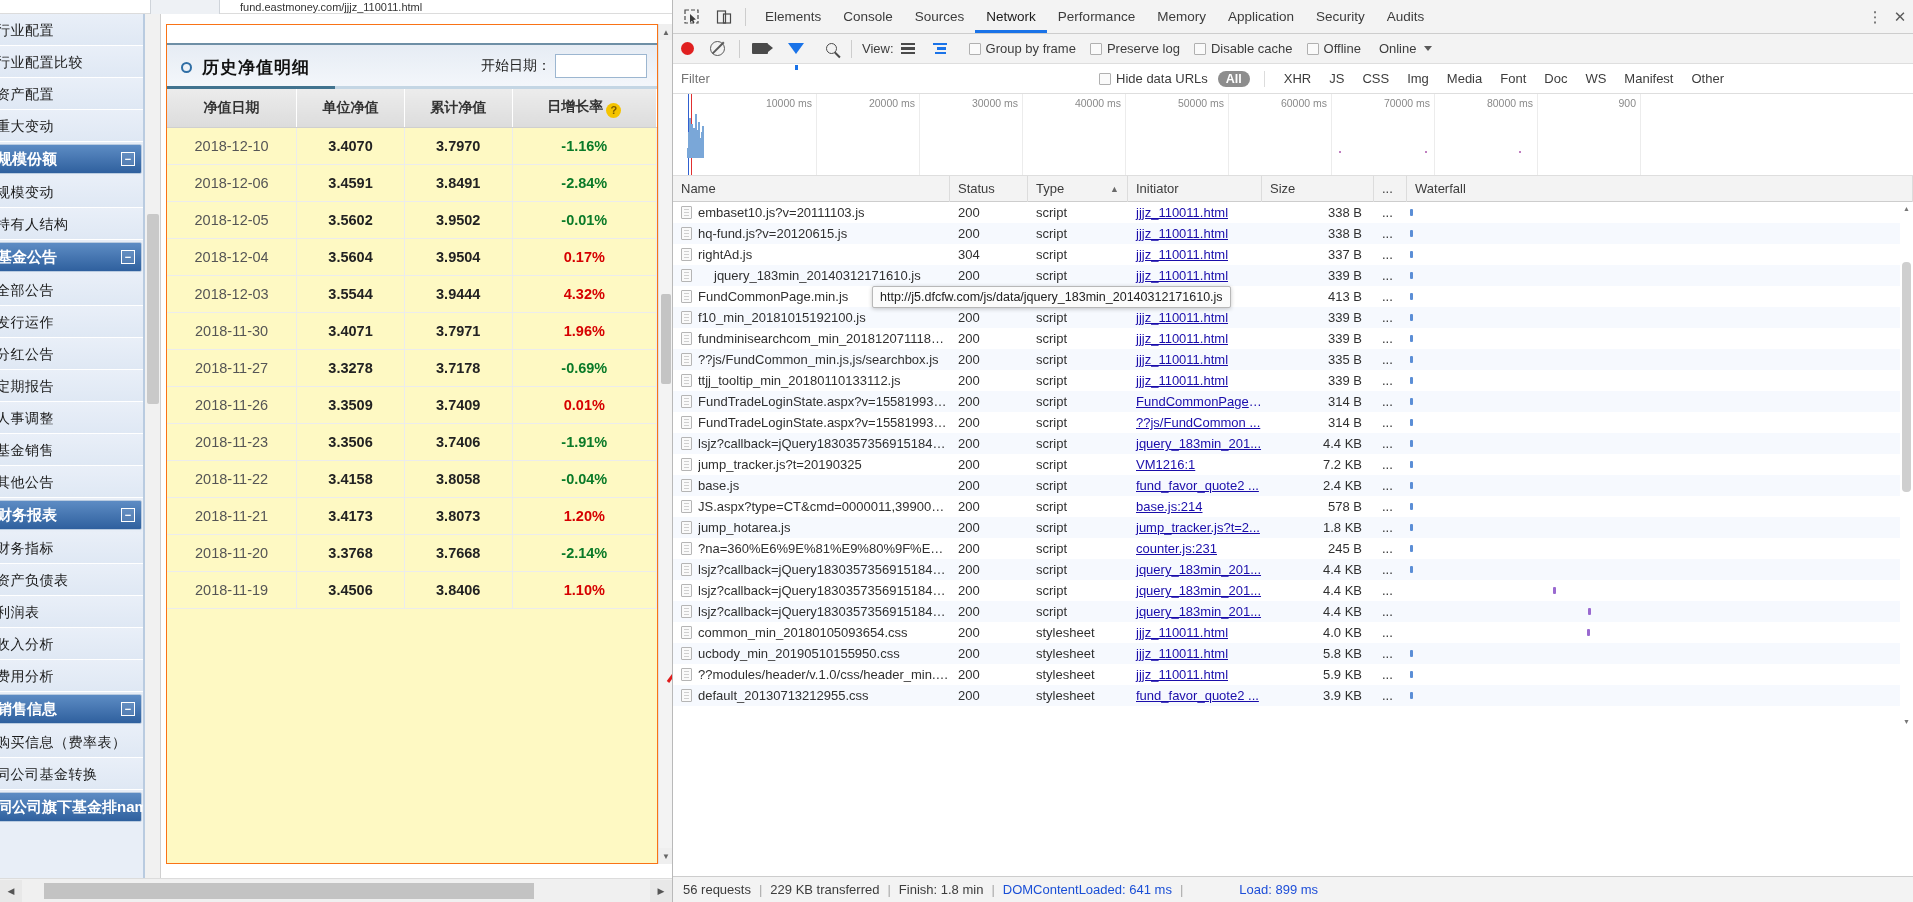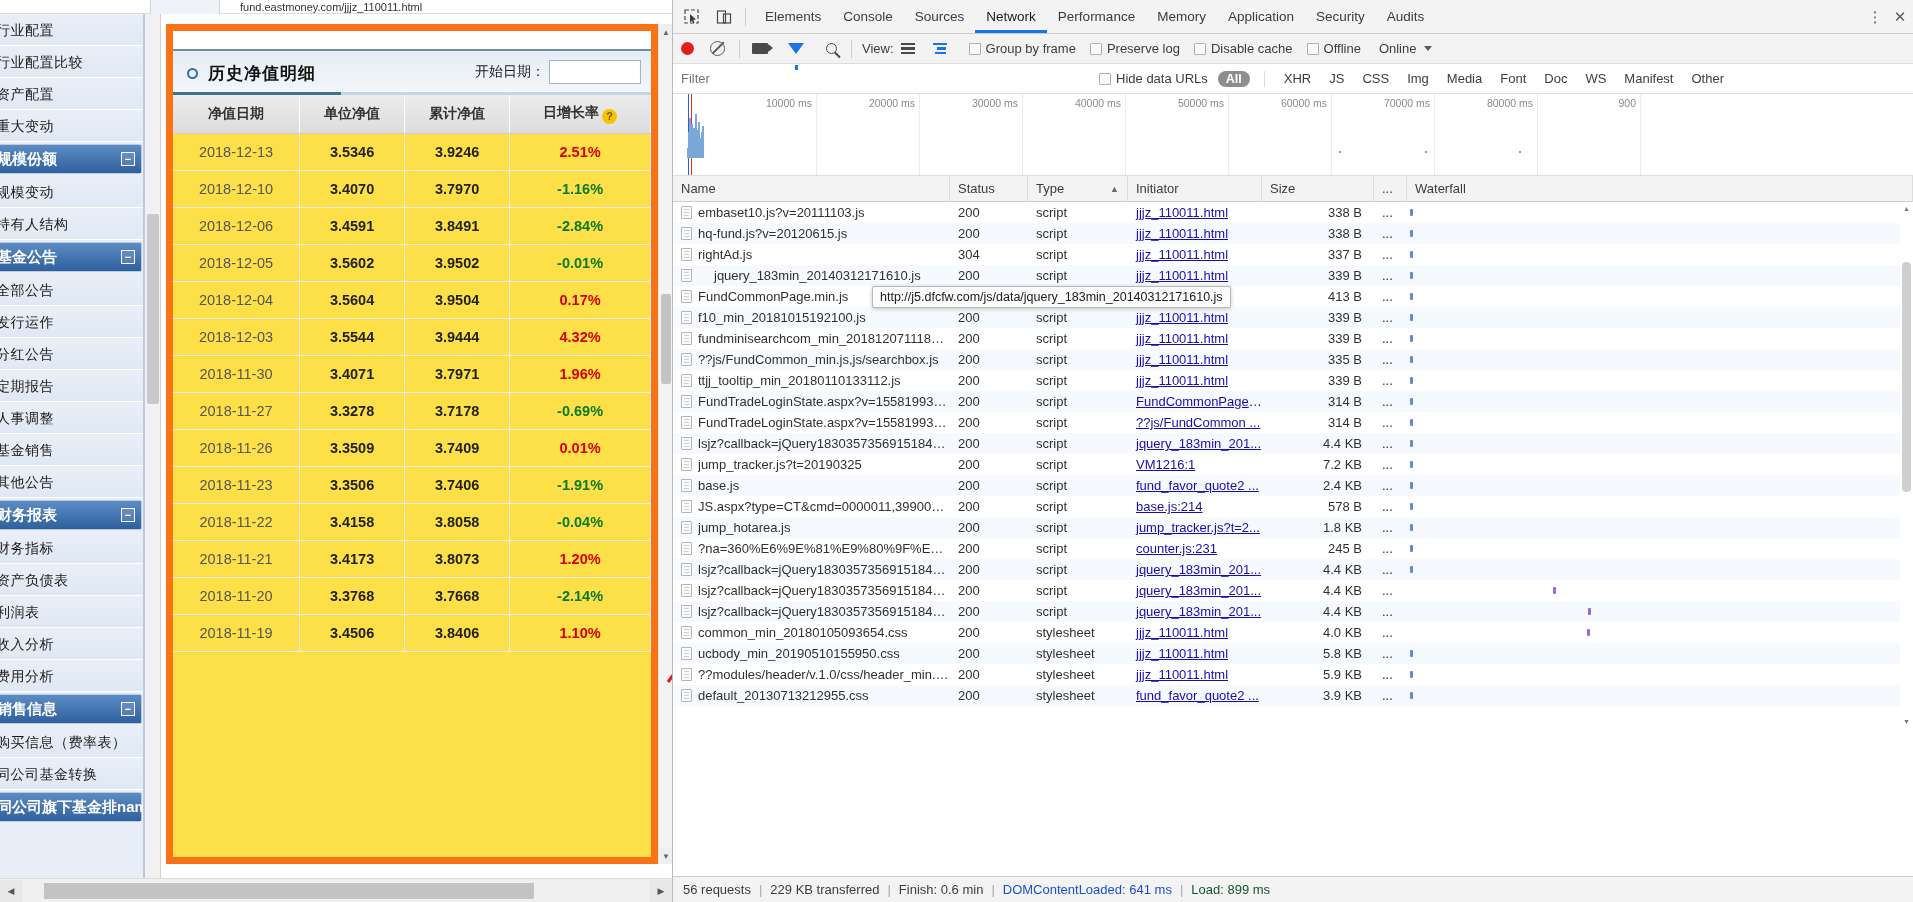--- a/index.html
+++ b/index.html
@@ -65,21 +65,21 @@
     background:#f1f1f1; border-right:1px solid #d0d0d0;
   }
   .page-vscroll .thumb{
     position:absolute; left:2px; top:200px; width:12px; height:190px;
     background:#c9c9c9; border-radius:2px;
   }
 
   
   #card{
     position:absolute; left:166px; top:24px; right:14px; bottom:38px;
-    background:#fde047; border:7px solid #f97316; overflow:hidden;
+    background:#fef9c3; border:1px solid #f97316; overflow:hidden;
   }
   .card-top{
     position:relative; height:20px; background:#fff;
     border-bottom:2px solid #6e8fa6;
   }
   .card-head{
     position:relative; height:44px;
     background:linear-gradient(#e6ecf4,#f4f7fb);
     display:flex; align-items:center;
   }
@@ -289,21 +289,21 @@
   .net-vscroll .up,.net-vscroll .dn{position:absolute;left:0;width:13px;height:13px;display:flex;align-items:center;justify-content:center;font-size:7px;color:#777;}
   .net-vscroll .up{top:0;} .net-vscroll .dn{bottom:0;}
 
   .dt-status{
     position:absolute;left:0;bottom:0;width:1241px;height:26px;
     background:#f3f3f3;border-top:1px solid #cdcdcd;
     display:flex;align-items:center;font-size:13px;color:#3c3c3c;padding-left:10px;
   }
   .st-sep{margin:0 8px;color:#a8a8a8;}
   .st-blue{color:#1a4fd6;}
-  .st-red{color:#14532d;}
+  .st-red{color:#1d4ed8;margin-left:48px;}
 </style>
 </head>
 <body>
 
 <div id="root">
 
   <div id="page">
 
     <div class="chrome-strip">
       <div class="tabbit"></div>
@@ -382,26 +382,20 @@
           <tr>
             <th>净值日期</th>
             <th>单位净值</th>
             <th>累计净值</th>
             <th>
               <span>日增长率</span><span class="qmark">?</span>
             </th>
           </tr>
         </thead>
         <tbody id="netvalue-body">
-            <tr>
-              <td class="date">2018-12-13</td>
-              <td class="num">3.5346</td>
-              <td class="num">3.9246</td>
-              <td class="rate up">2.51%</td>
-            </tr>
             <tr>
               <td class="date">2018-12-10</td>
               <td class="num">3.4070</td>
               <td class="num">3.7970</td>
               <td class="rate down">-1.16%</td>
             </tr>
             <tr>
               <td class="date">2018-12-06</td>
               <td class="num">3.4591</td>
               <td class="num">3.8491</td>
@@ -949,20 +943,20 @@
         <div class="thumb"></div>
         <div class="dn">▼</div>
       </div>
     </div>
 
     <div class="dt-status">
       <span>56 requests</span>
       <span class="st-sep">|</span>
       <span>229 KB transferred</span>
       <span class="st-sep">|</span>
-      <span>Finish: 0.6 min</span>
+      <span>Finish: 1.8 min</span>
       <span class="st-sep">|</span>
       <span class="st-blue">DOMContentLoaded: 641 ms</span>
       <span class="st-sep">|</span>
       <span class="st-red">Load: 899 ms</span>
     </div>
   </div>
 </div>
 
 </body></html>

